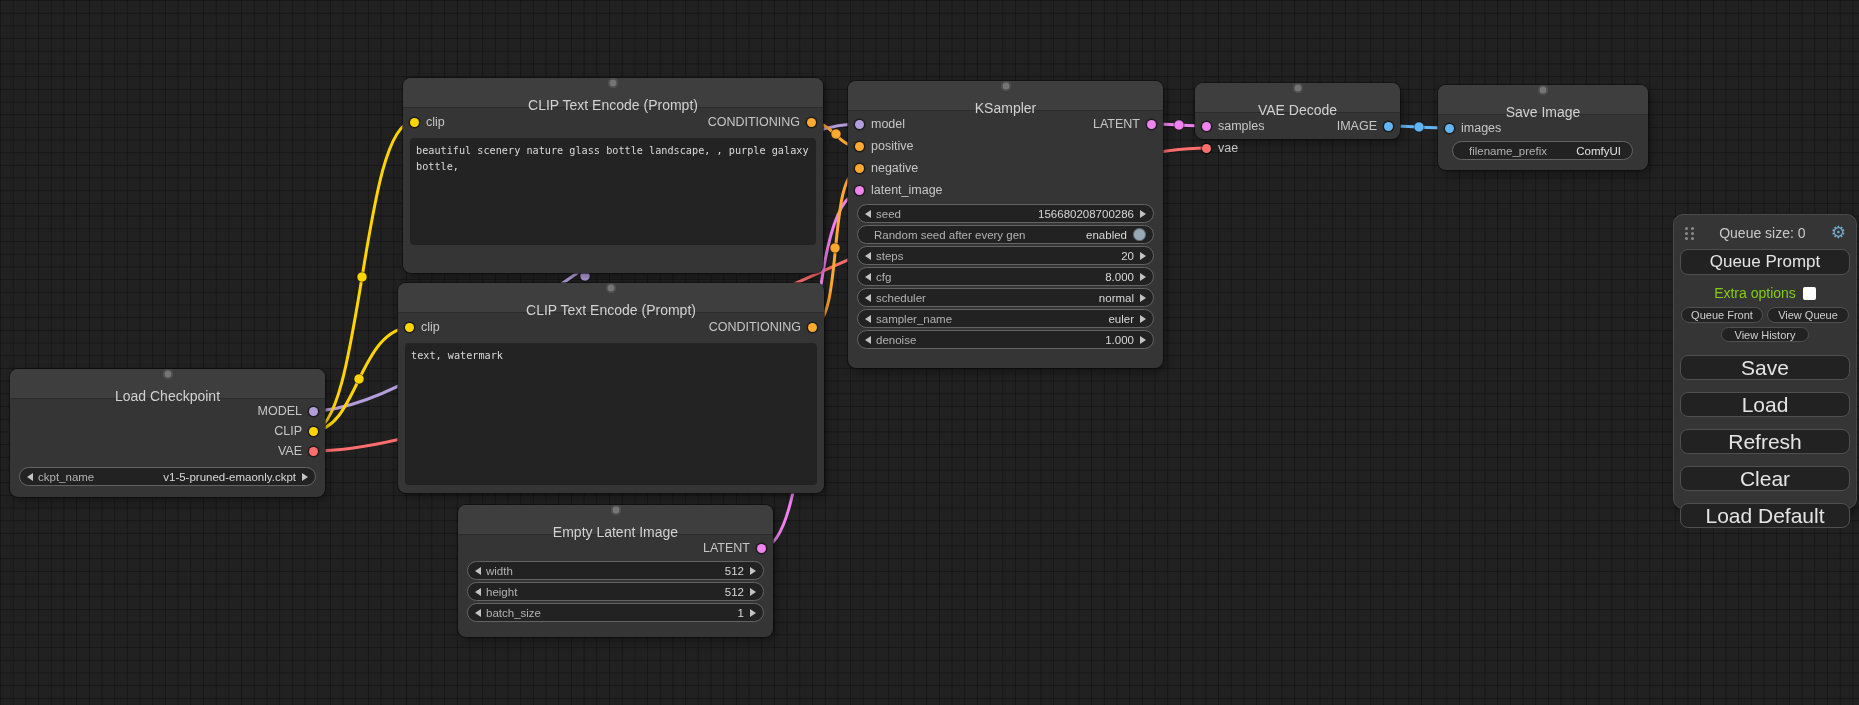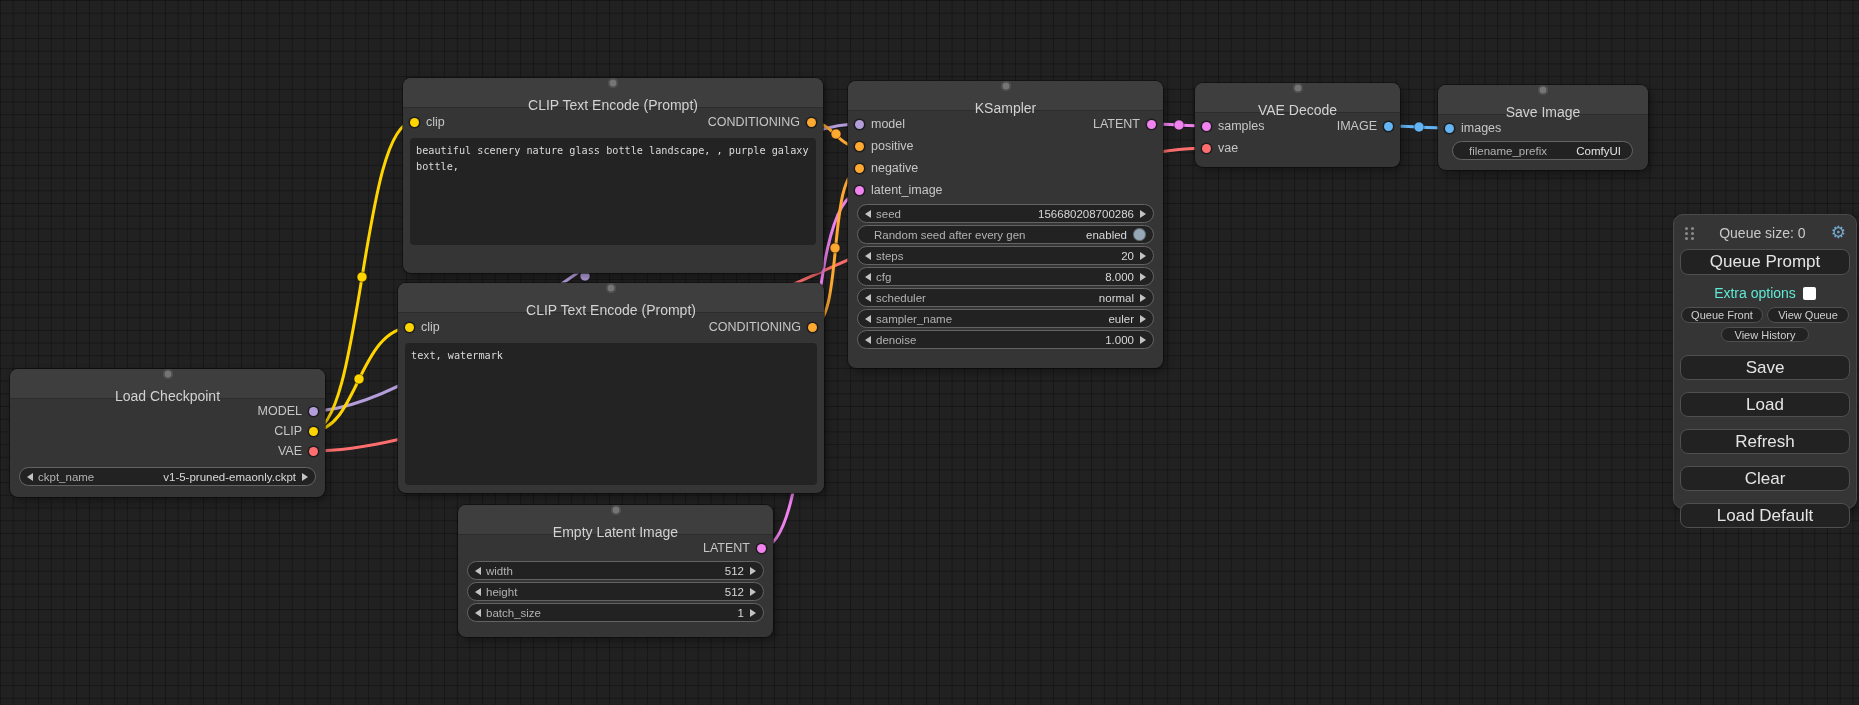--- a/index.html
+++ b/index.html
@@ -71,28 +71,28 @@
   .queue-size{flex:1;text-align:center;font-size:14px;color:#c9c9c9;}
   .gear{font-size:17px;line-height:1;flex:0 0 auto;cursor:pointer;}
   .gear::before{content:"⚙";}
   .btn{
     display:flex;align-items:center;justify-content:center;
     background:#222222;border:1px solid #4f4f4f;border-radius:8px;
     color:#e4e4e4;box-sizing:border-box;cursor:pointer;
   }
   .btn-queue{width:170px;height:26px;margin:8px auto 0;font-size:17px;}
   .extra-row{display:flex;align-items:center;justify-content:center;gap:7px;margin-top:10px;height:16px;}
-  .extra-label{font-size:14px;color:#5eead4;}
+  .extra-label{font-size:14px;color:#84cc16;}
   .checkbox{width:13px;height:13px;background:#ffffff;border-radius:2px;}
   .pill-row{display:flex;justify-content:center;gap:4px;margin-top:6px;}
   .btn-pill{height:16px;font-size:11px;border-radius:9px;color:#cfcfcf;padding:0 10px;}
   .btn-pill.w{width:82px;padding:0;}
   .history-row{display:flex;justify-content:center;margin-top:4px;}
   .btn-pill.h{width:88px;height:15px;}
-  .btn-std{width:170px;height:25px;margin:12px auto 0;font-size:17px;}
+  .btn-std{width:170px;height:25px;margin:12px auto 0;font-size:21px;}
   .btn-std.first{margin-top:13px;}
 </style>
 </head>
 <body>
 
 <div id="canvas">
 
   <svg class="wires" width="1859" height="705">
     <path class="wire" d="M312,451 C535,451 984,148 1207,148" stroke="#ff6e6e"></path>
     <path class="wire" d="M312,411 C450,411 720,124 858,124" stroke="#b39ddb"></path>
@@ -265,21 +265,21 @@
       </div>
       <div class="widget">
         <span class="tri l"></span>
         <span class="wl">denoise</span>
         <span class="wv">1.000</span>
         <span class="tri r"></span>
       </div>
     </div>
   </div>
 
-  <div class="node" style="left:1195px;top:83px;width:205px;height:84px;">
+  <div class="node" style="left:1195px;top:83px;width:205px;height:56px;">
     <div class="node-title">
       <span class="collapse-dot"></span>
       <span>VAE Decode</span>
     </div>
     <div class="node-body">
       <div class="row h22">
         <span class="port-dot" style="background: rgb(241, 131, 241);"></span>
         <span class="plabel">samples</span>
         <span class="plabel out">IMAGE</span>
         <span class="port-dot" style="background: rgb(100, 181, 246);"></span>

